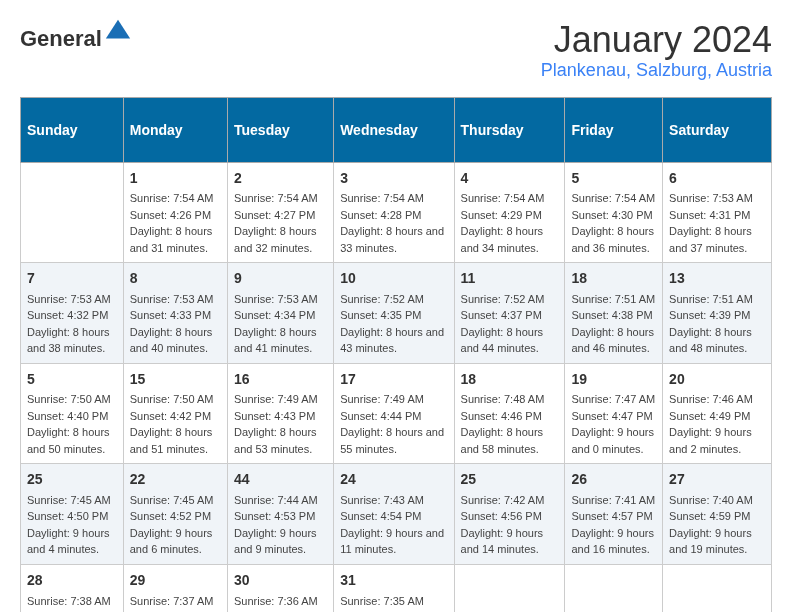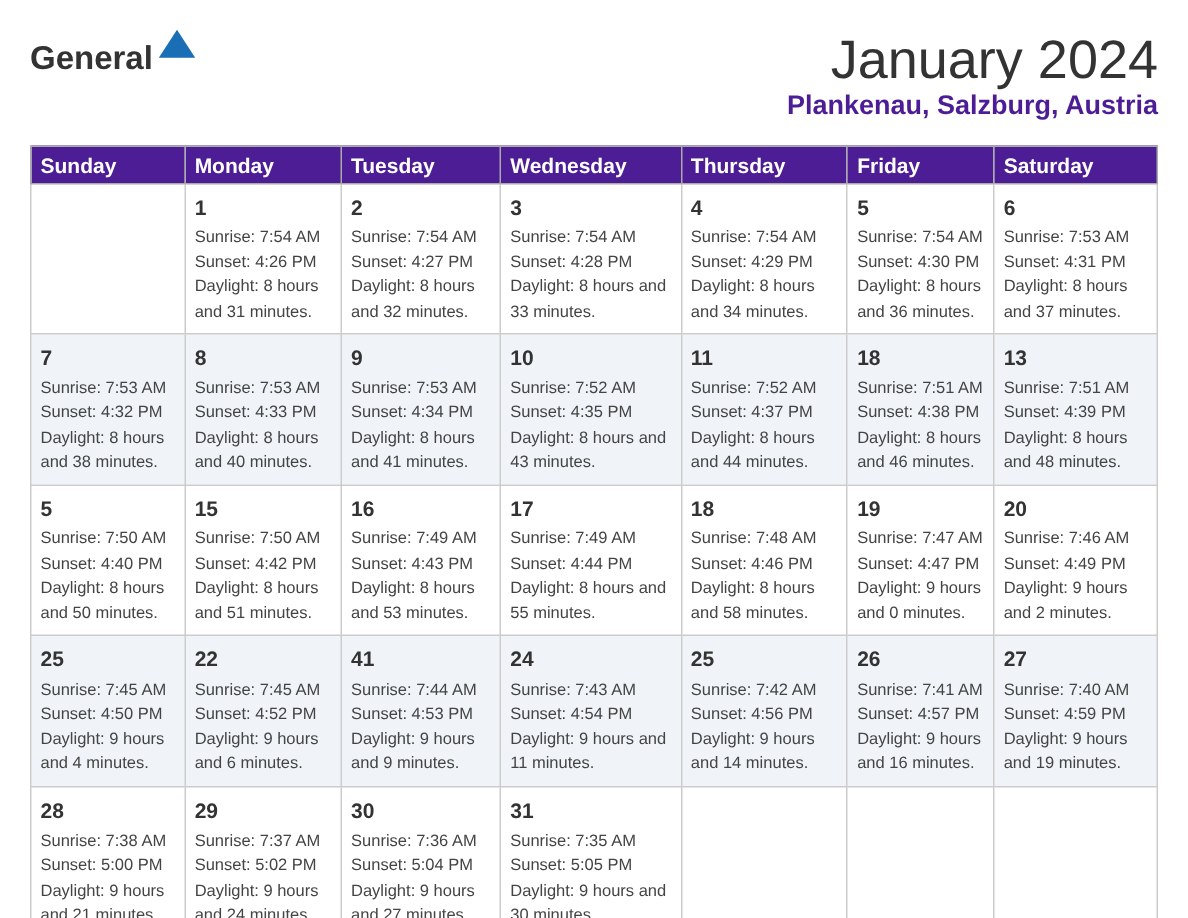--- a/index.html
+++ b/index.html
@@ -37,33 +37,33 @@
       text-align: right;
     }
     .title-block h1 {
       font-size: 36px;
       font-weight: normal;
       color: #333;
       line-height: 1.1;
     }
     .title-block h2 {
       font-size: 18px;
-      font-weight: bold;
-      color: #4c1d95;
+      font-weight: normal;
+      color: #3b82f6;
       text-align: right;
     }
     table {
       width: 100%;
       border-collapse: collapse;
     }
     thead tr th {
-      background-color: #4c1d95;
+      background-color: #0369a1;
       color: #fff;
       text-align: left;
-      padding: 4px 6px;
+      padding: 24px 6px;
       font-size: 14px;
       border: 1px solid #aaa;
     }
     tbody tr {
       vertical-align: top;
     }
     tbody tr:nth-child(odd) {
       background-color: #fff;
     }
     tbody tr:nth-child(even) {
@@ -211,21 +211,21 @@
       <tr>
         <td>
           <span class="date-num">25</span>
           <div class="cell-detail">Sunrise: 7:45 AM<br>Sunset: 4:50 PM<br>Daylight: 9 hours and 4 minutes.</div>
         </td>
         <td>
           <span class="date-num">22</span>
           <div class="cell-detail">Sunrise: 7:45 AM<br>Sunset: 4:52 PM<br>Daylight: 9 hours and 6 minutes.</div>
         </td>
         <td>
-          <span class="date-num">41</span>
+          <span class="date-num">44</span>
           <div class="cell-detail">Sunrise: 7:44 AM<br>Sunset: 4:53 PM<br>Daylight: 9 hours and 9 minutes.</div>
         </td>
         <td>
           <span class="date-num">24</span>
           <div class="cell-detail">Sunrise: 7:43 AM<br>Sunset: 4:54 PM<br>Daylight: 9 hours and 11 minutes.</div>
         </td>
         <td>
           <span class="date-num">25</span>
           <div class="cell-detail">Sunrise: 7:42 AM<br>Sunset: 4:56 PM<br>Daylight: 9 hours and 14 minutes.</div>
         </td>

